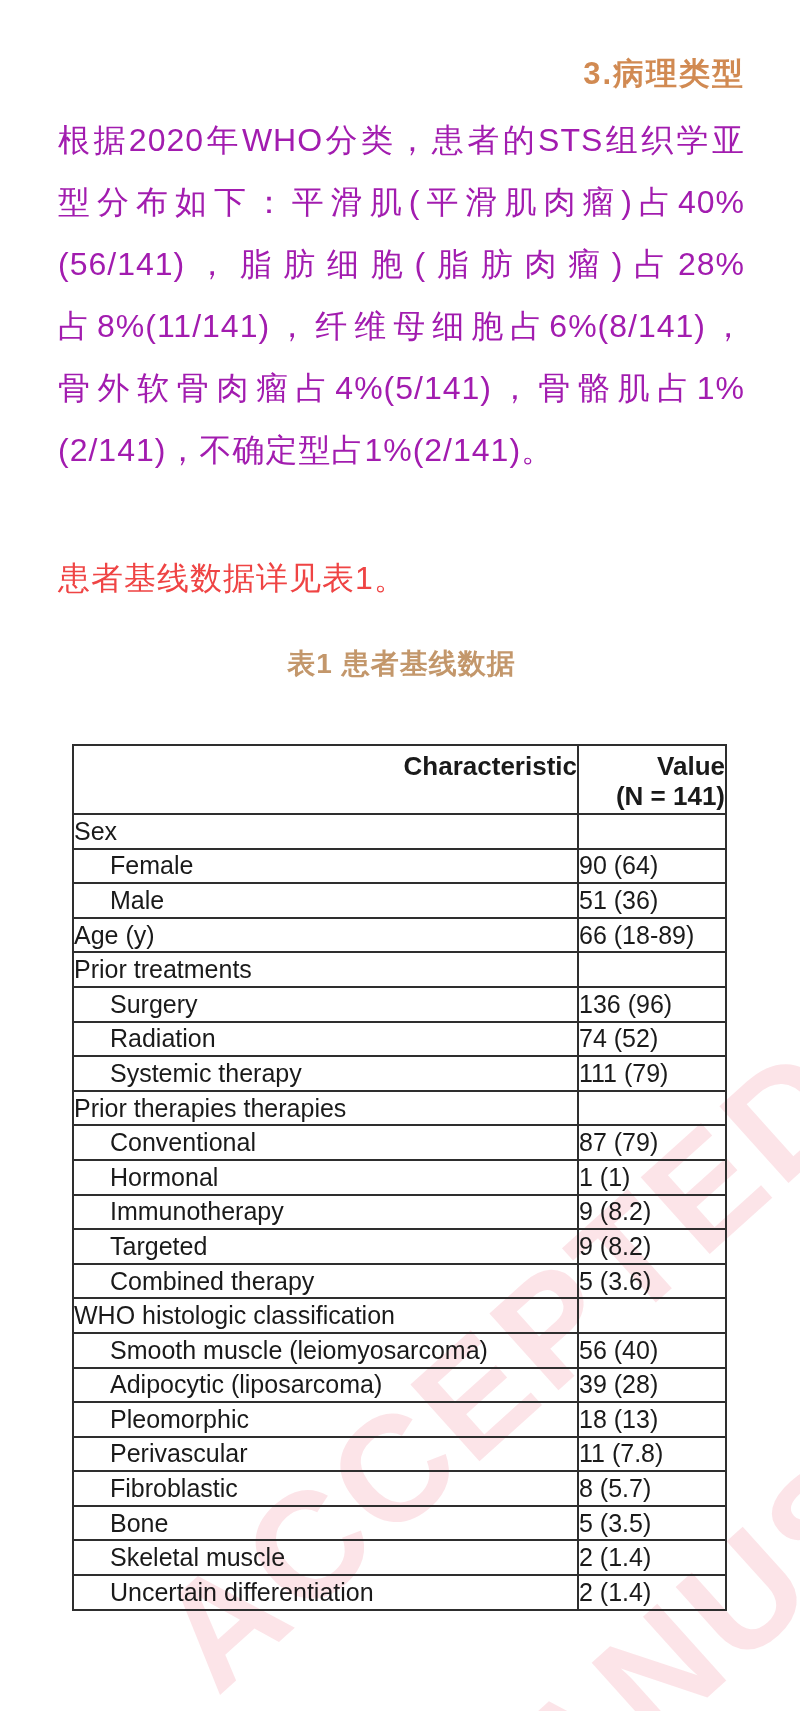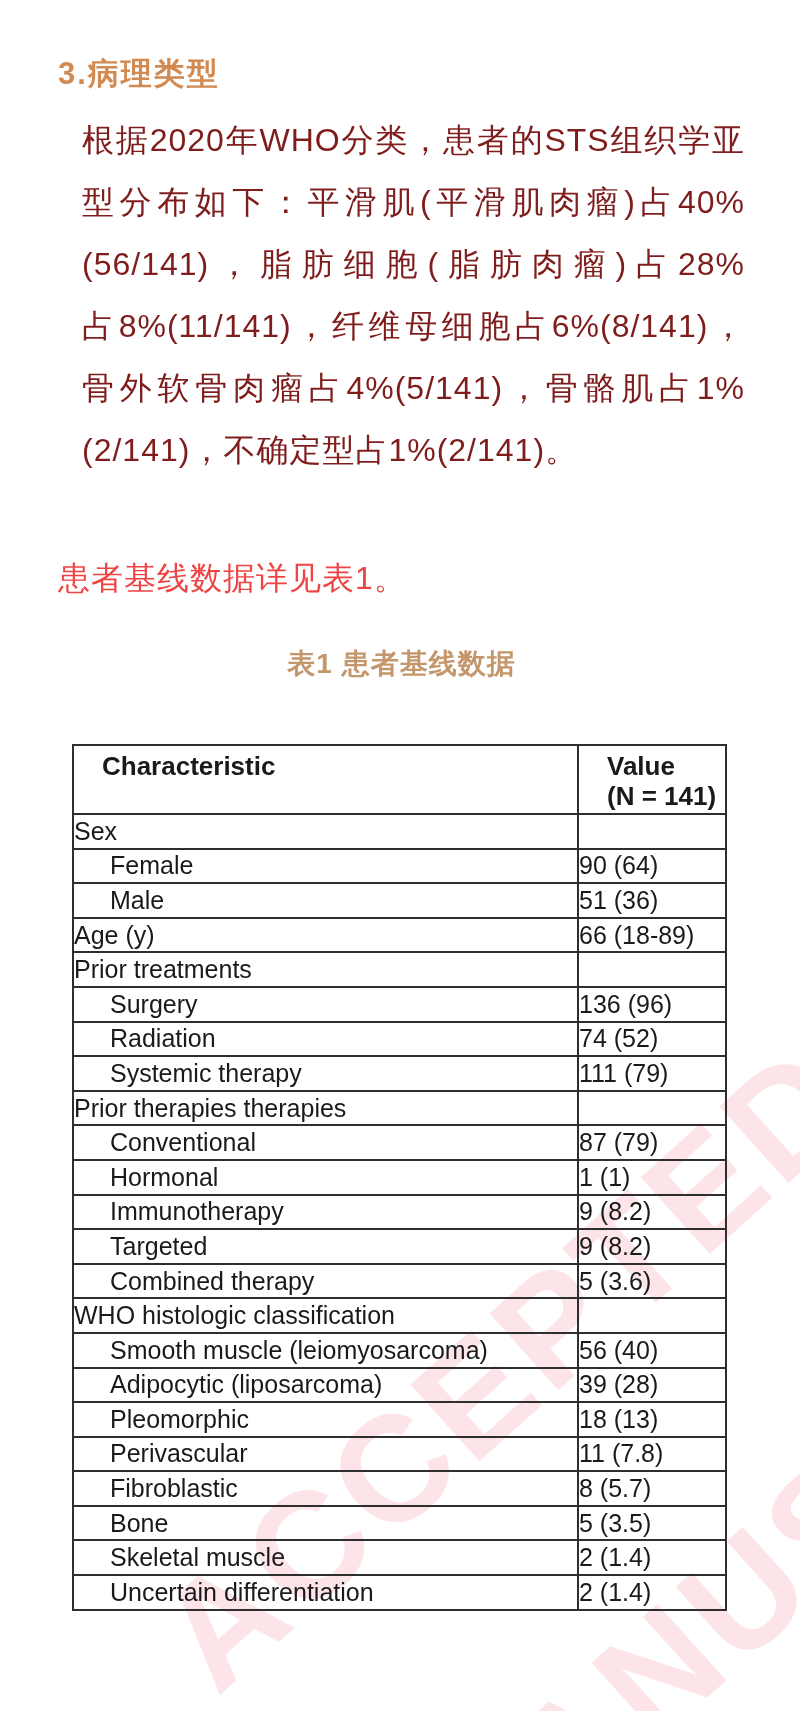--- a/index.html
+++ b/index.html
@@ -31,32 +31,32 @@
   .content {
     position: relative; z-index: 1;
     padding: 0 55px 0 58px;
   }
   .section-heading {
     margin: 0; padding-top: 56px;
     font-size: 31px; line-height: 36px;
     font-weight: bold;
     letter-spacing: 2px;
     color: #d18a52;
+    text-align: right;
   }
   .para { margin-top: 17px; }
   .bodyline {
     font-size: 32px;
     line-height: 62px;
     height: 62px;
     overflow: hidden;
     letter-spacing: 1px;
-    color: #7f1d1d;
+    color: #a21caf;
     text-align: justify;
     text-align-last: justify;
-    margin-left: 24px;
   }
   .bodyline:last-child { text-align-last: left; }
   .para2 {
     margin-top: 66px;
     font-size: 32px; line-height: 62px; height: 62px;
     letter-spacing: 1px;
     color: #ef4444;
   }
   .table-caption {
     margin-top: 38px;
@@ -74,24 +74,24 @@
     background: transparent;
   }
   table.baseline th, table.baseline td {
     border: 2px solid #2e2e2e;
     padding: 0;
     color: #1a1a1a;
   }
   table.baseline th {
     height: 62px;
     vertical-align: top;
-    text-align: left;
+    text-align: right;
     font-size: 26px;
     font-weight: bold;
-    padding: 5px 0 0 28px;
+    padding: 5px 0 0 12px;
   }
   table.baseline th .hline { line-height: 30px; }
   table.baseline td {
     height: 32.6px;
     font-size: 25px;
     vertical-align: middle;
   }
   td.c1 { padding-left: 12px; }
   td.c1.indent { padding-left: 36px; }
   td.c2 { padding-left: 12px; }

